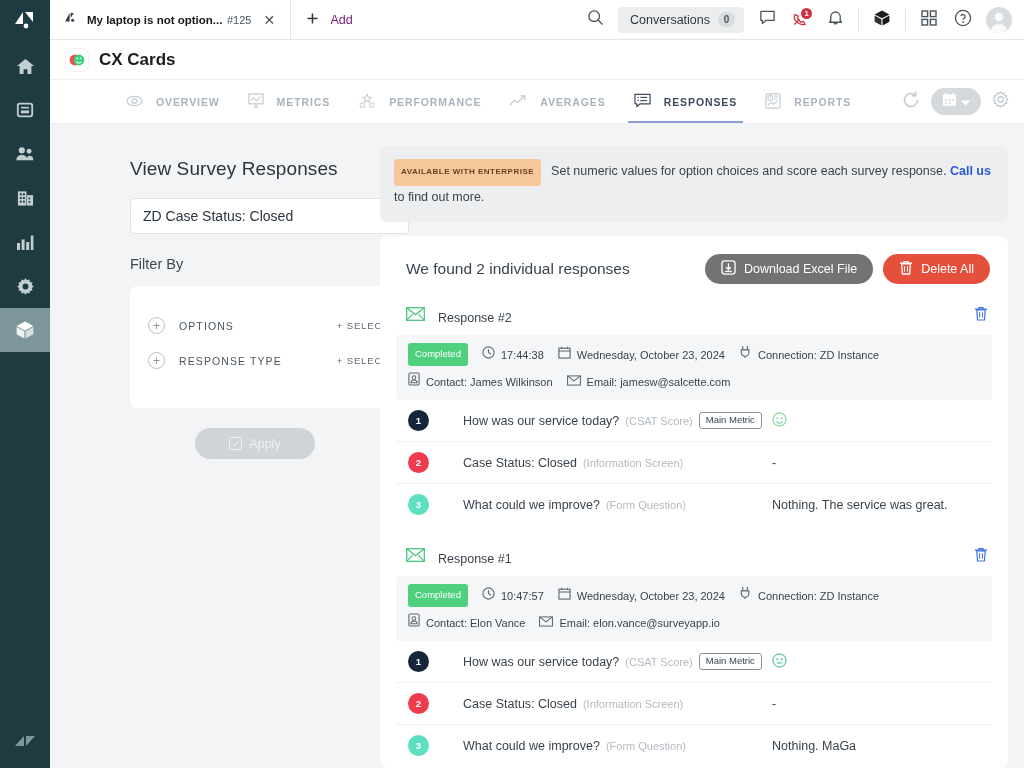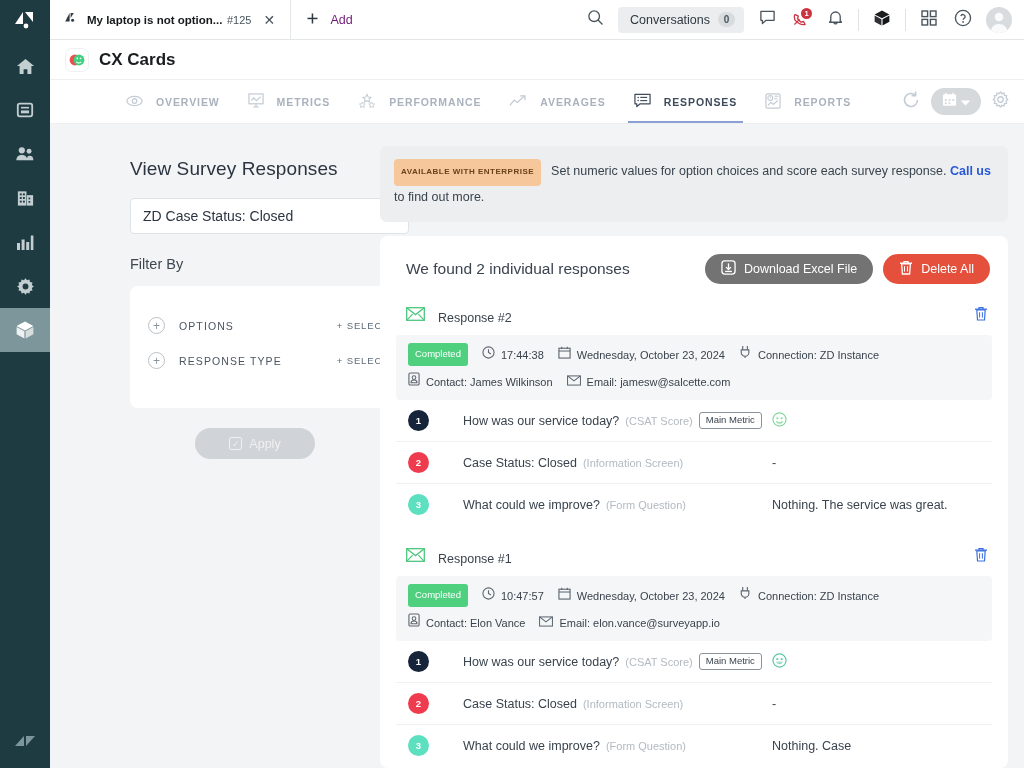--- a/index.html
+++ b/index.html
@@ -895,20 +895,20 @@
             </span>
             <span class="qans dash">-</span>
           </div>
 
           <div class="qrow" style="border-bottom:none">
             <span class="qnum" style="background:#5de0c0">3</span>
             <span class="qtext">
               <span>What could we improve?</span>
               <span class="qtype">(Form Question)</span>
             </span>
-            <span class="qans">Nothing. Case</span>
+            <span class="qans">Nothing. MaGa</span>
           </div>
         </div>
 
       </div>
     </div>
   </div>
 </div>
 
 </body></html>

